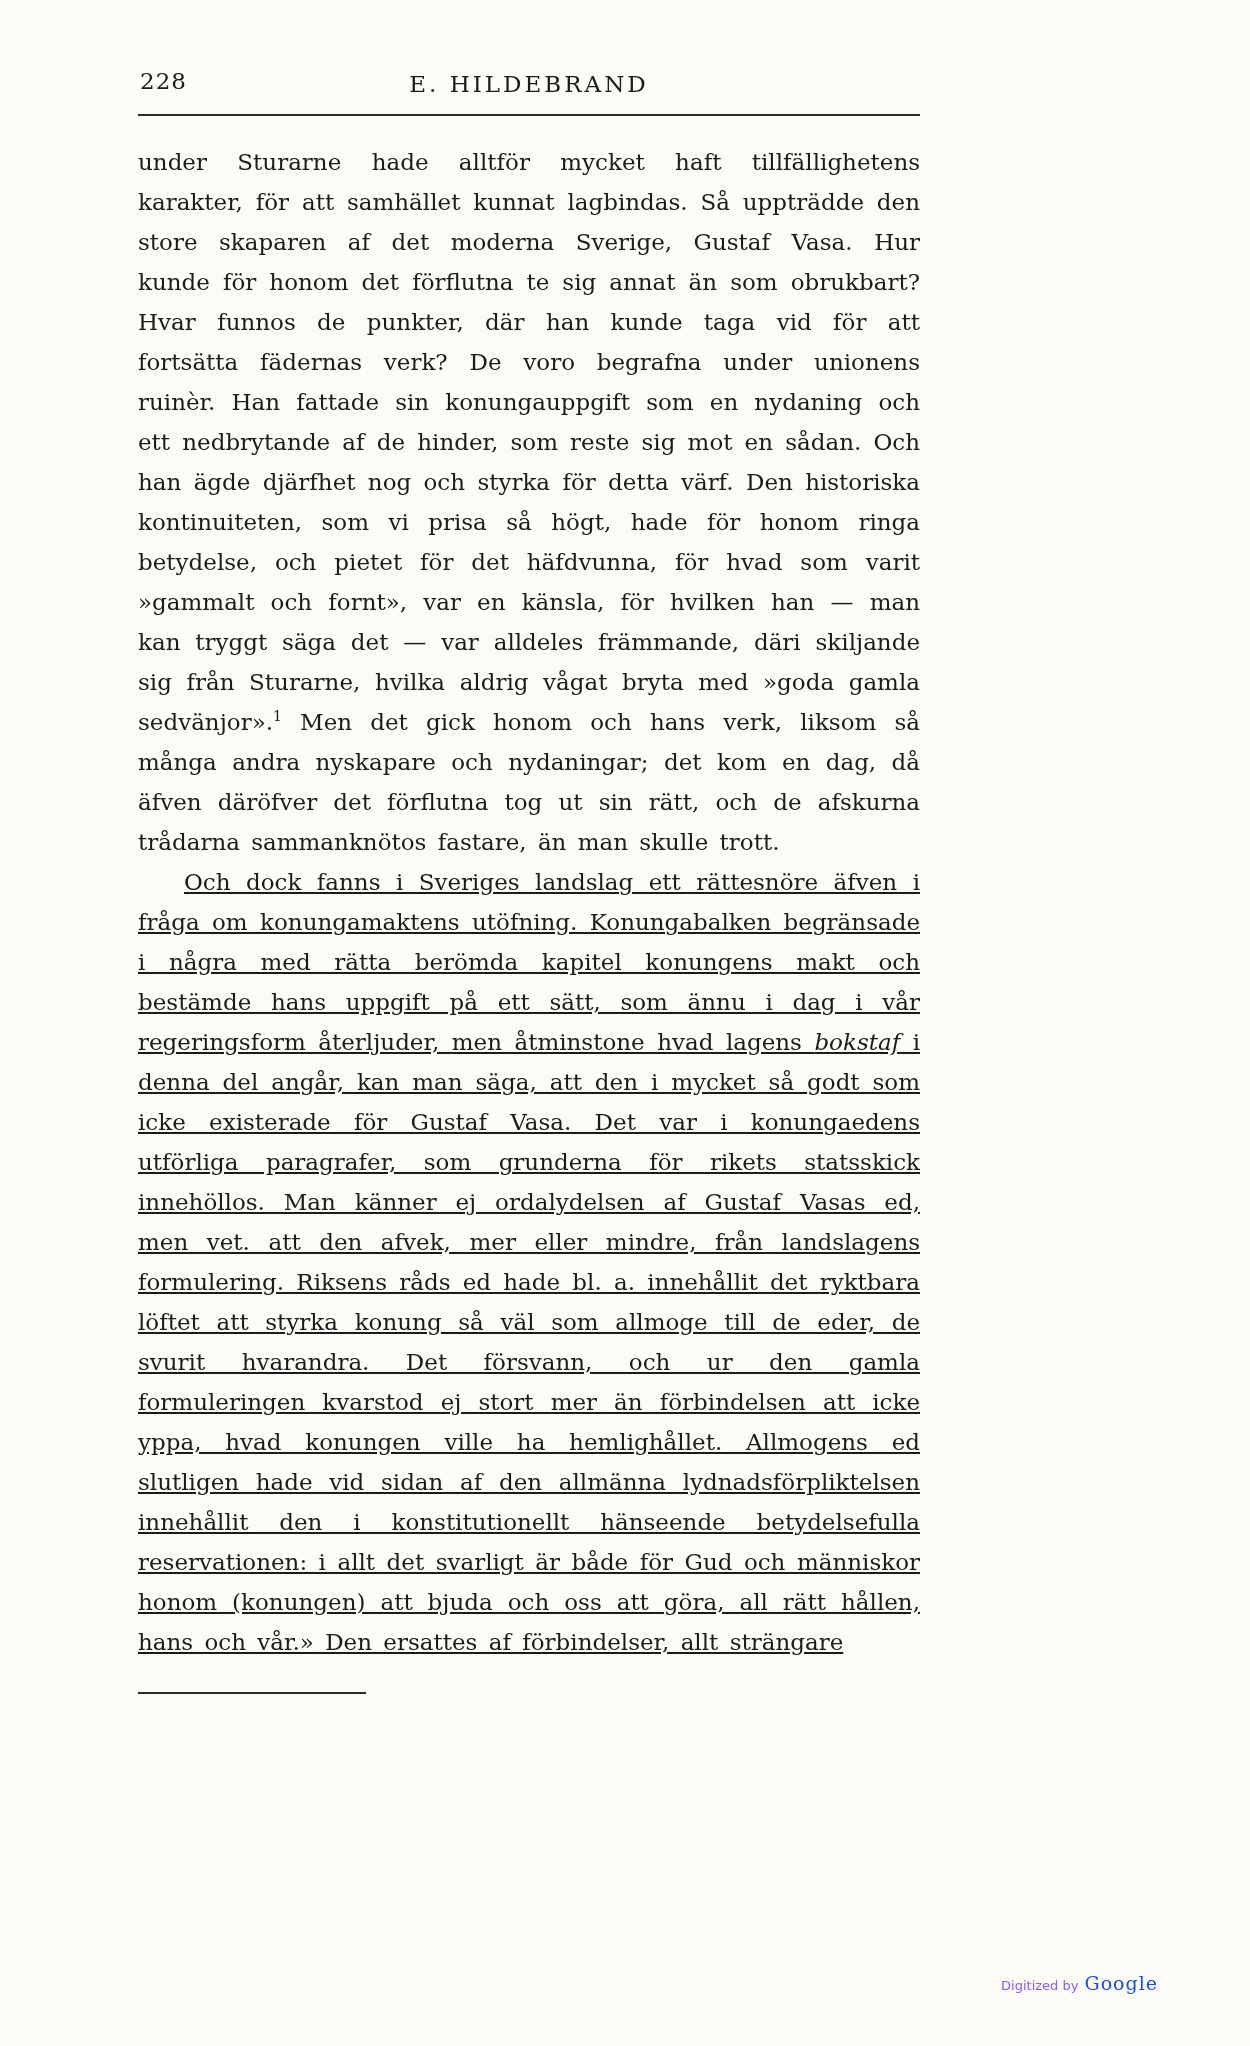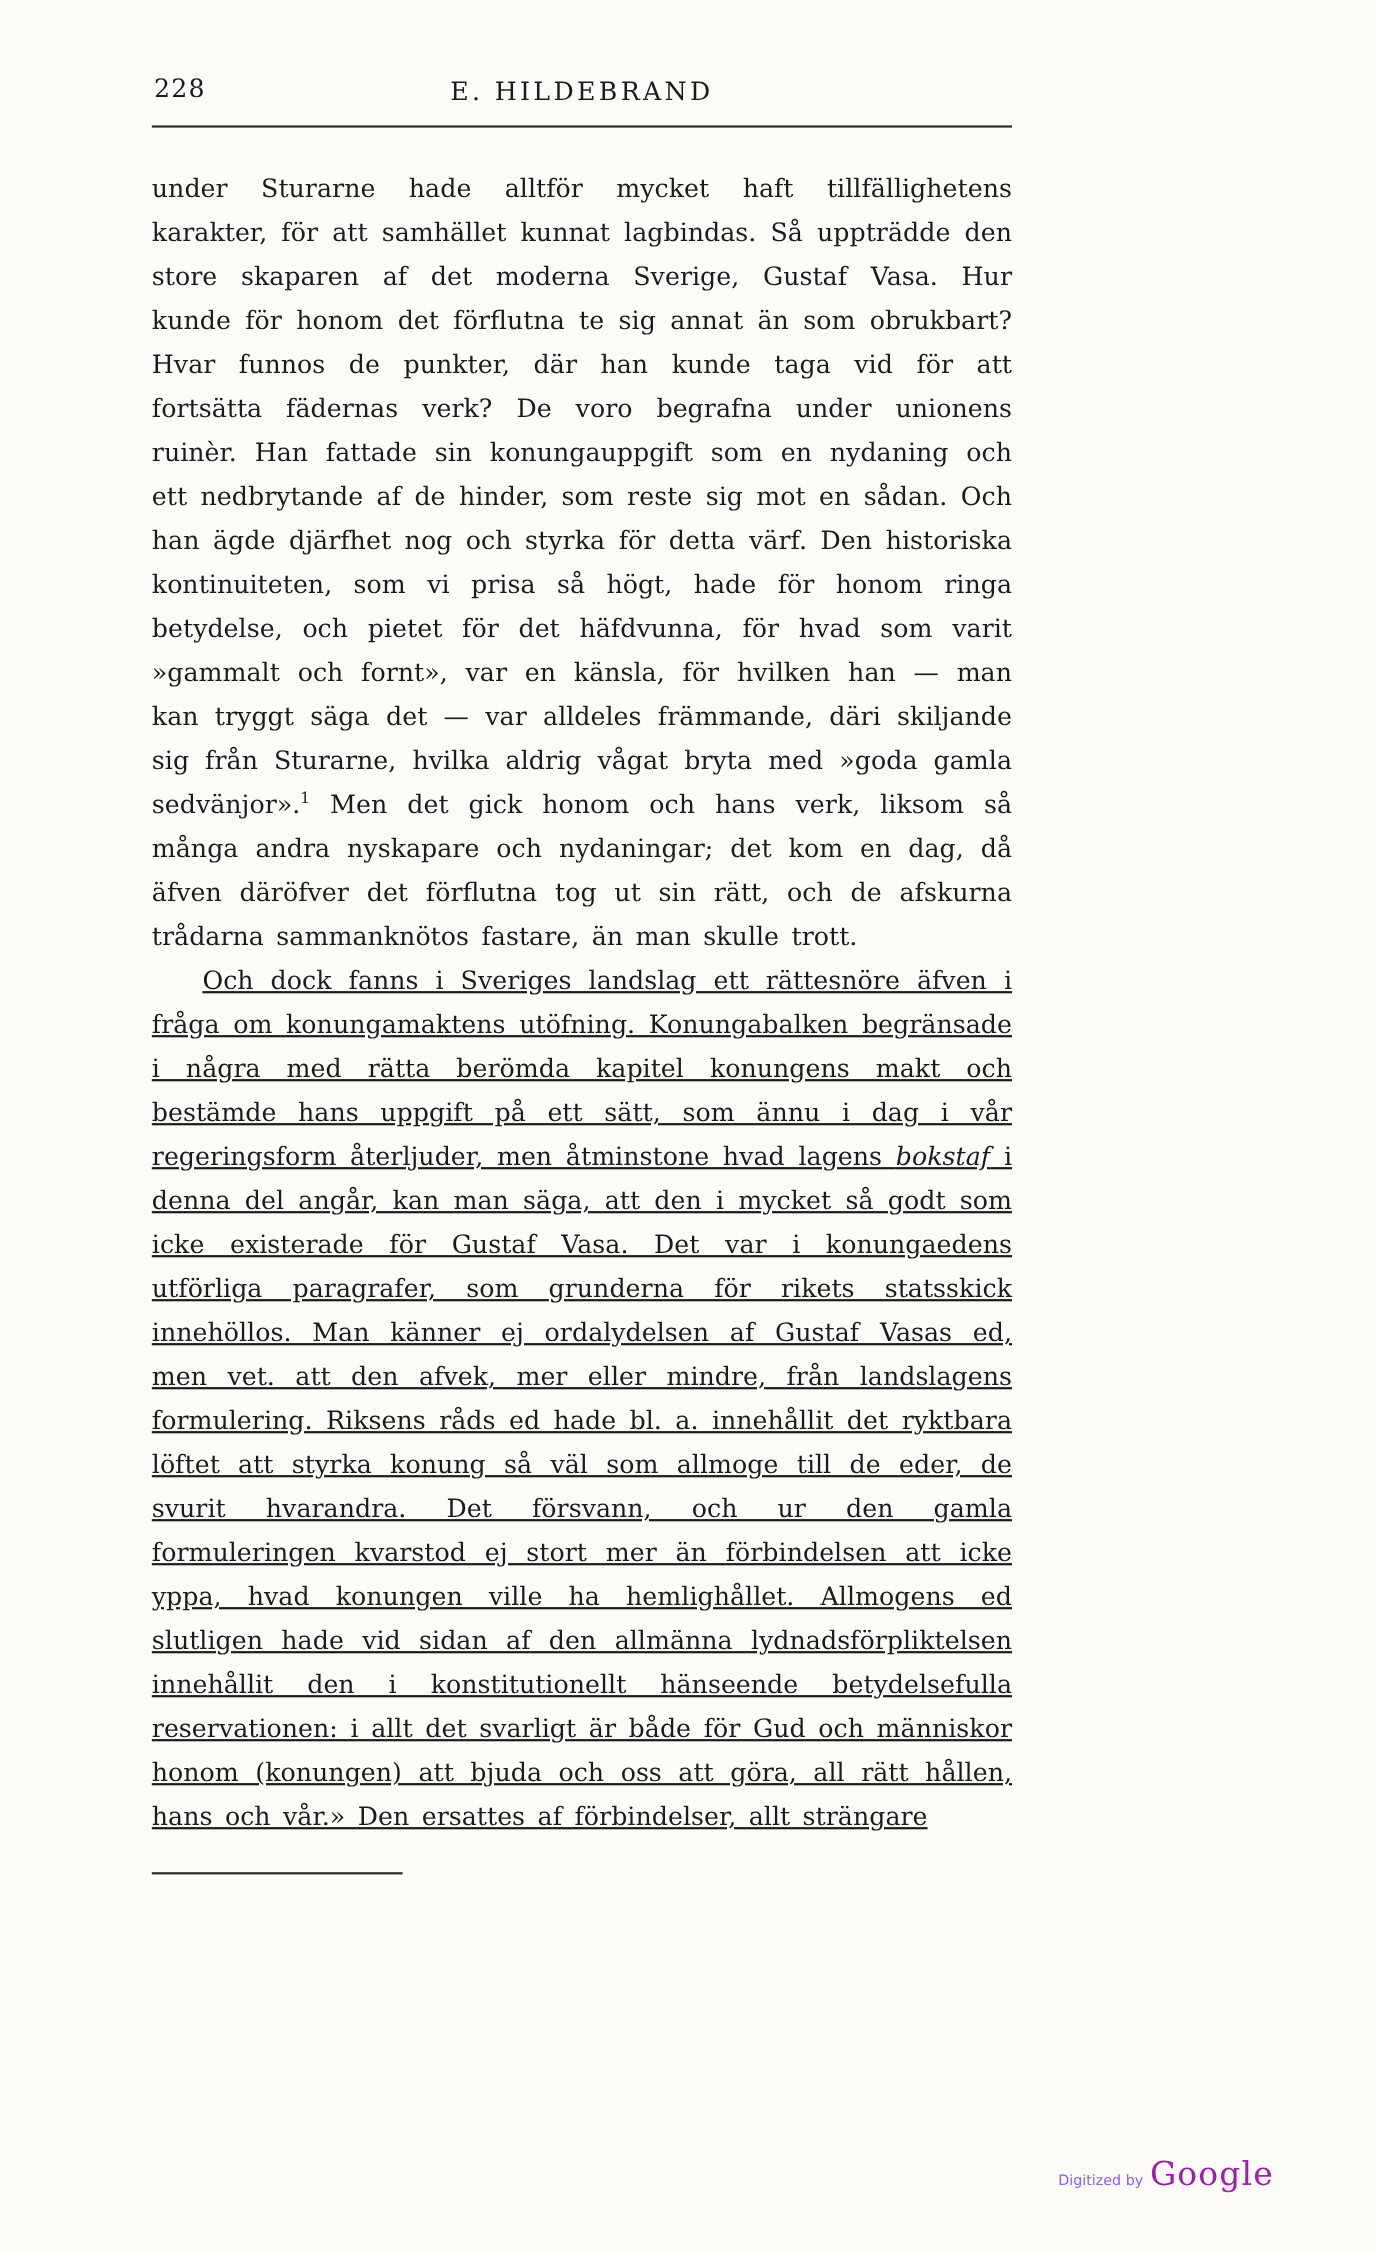--- a/index.html
+++ b/index.html
@@ -43,21 +43,21 @@
     font-size: 23px;
     letter-spacing: 3px;
   }
   .header-rule {
     border: none;
     border-top: 2px solid #2a2a2a;
     margin-top: 10px;
     width: 100%;
   }
   .body-text {
-    margin-top: 36px;
+    margin-top: 26px;
     font-size: 23px;
     line-height: 40px;
     text-align: justify;
     word-spacing: 4px;
   }
   .para { margin: 0; }
   .para.indented { text-indent: 46px; text-decoration: underline; }
   sup.fn-ref {
     font-size: 14px;
     line-height: 0;
@@ -88,22 +88,22 @@
     white-space: nowrap;
   }
   .wm-prefix {
     font-family: "DejaVu Sans", "Liberation Sans", sans-serif;
     font-size: 13px;
     color: #8b5cf6;
     margin-right: 6px;
   }
   .wm-brand {
     font-family: "DejaVu Serif", "Liberation Serif", serif;
-    font-size: 30px;
-    color: #a21caf;
+    font-size: 19px;
+    color: #1d4ed8;
     letter-spacing: 1px;
   }
 </style>
 </head>
 <body>
 
 <div class="page">
   <div class="content">
 
     <div class="header-row">

